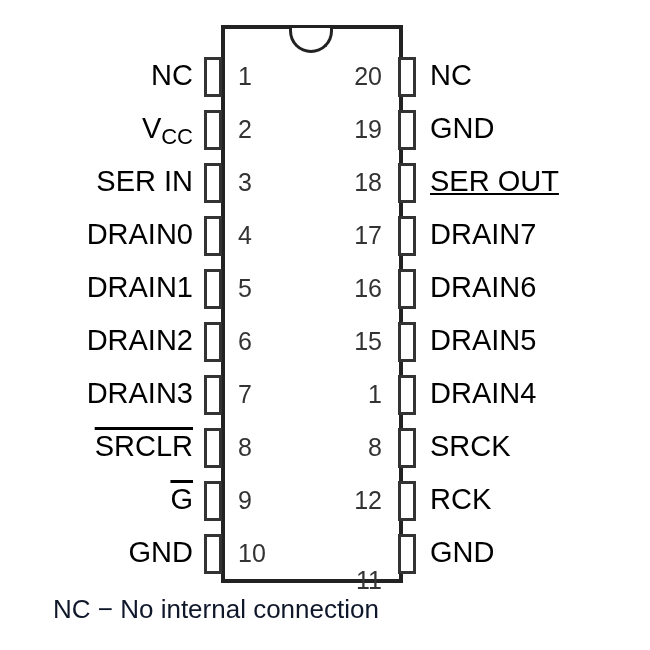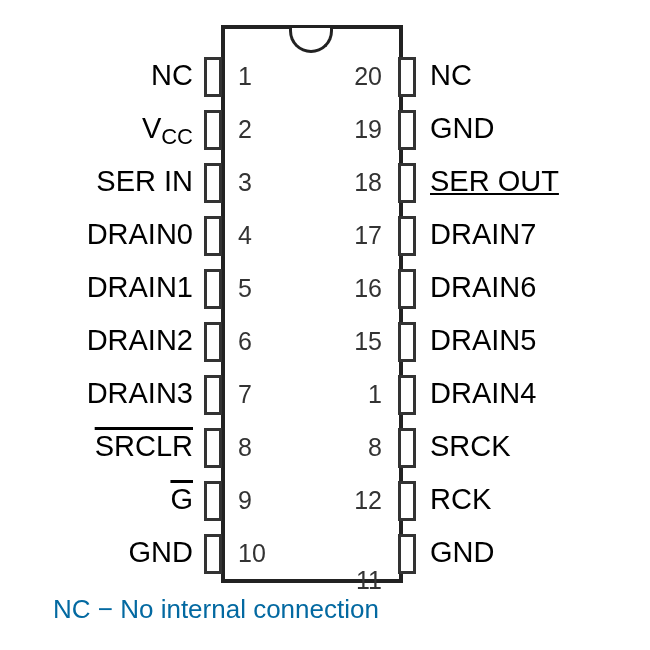--- a/index.html
+++ b/index.html
@@ -13,21 +13,21 @@
   .pinbox.left { left:204px; }
   .pinbox.right { left:398px; }
   .label { position:absolute; font-size:29px; line-height:34px; white-space:nowrap; color:#000000; }
   .label.left { right:457px; text-align:right; }
   .label.right { left:430px; text-align:left; }
   .num { position:absolute; font-size:25px; line-height:34px; color:#333; }
   .num.left { left:238px; }
   .num.right { right:268px; text-align:right; }
   .ovl { text-decoration:overline; text-decoration-thickness:3px; }
   .sub { font-size:22px; vertical-align:-6px; }
-  .footnote { position:absolute; left:53px; top:594px; font-size:26px; color:#0369a1; }
+  .footnote { position:absolute; left:53px; top:594px; font-size:26px; color:#0f172a; }
 </style>
 </head>
 <body>
 
 <div class="body-outline"></div>
 <div class="notch"></div>
 
 <div id="pins">
     <div class="pinbox left" style="top: 57px;"></div>
     <div class="num left" style="top: 59px;">1</div>

